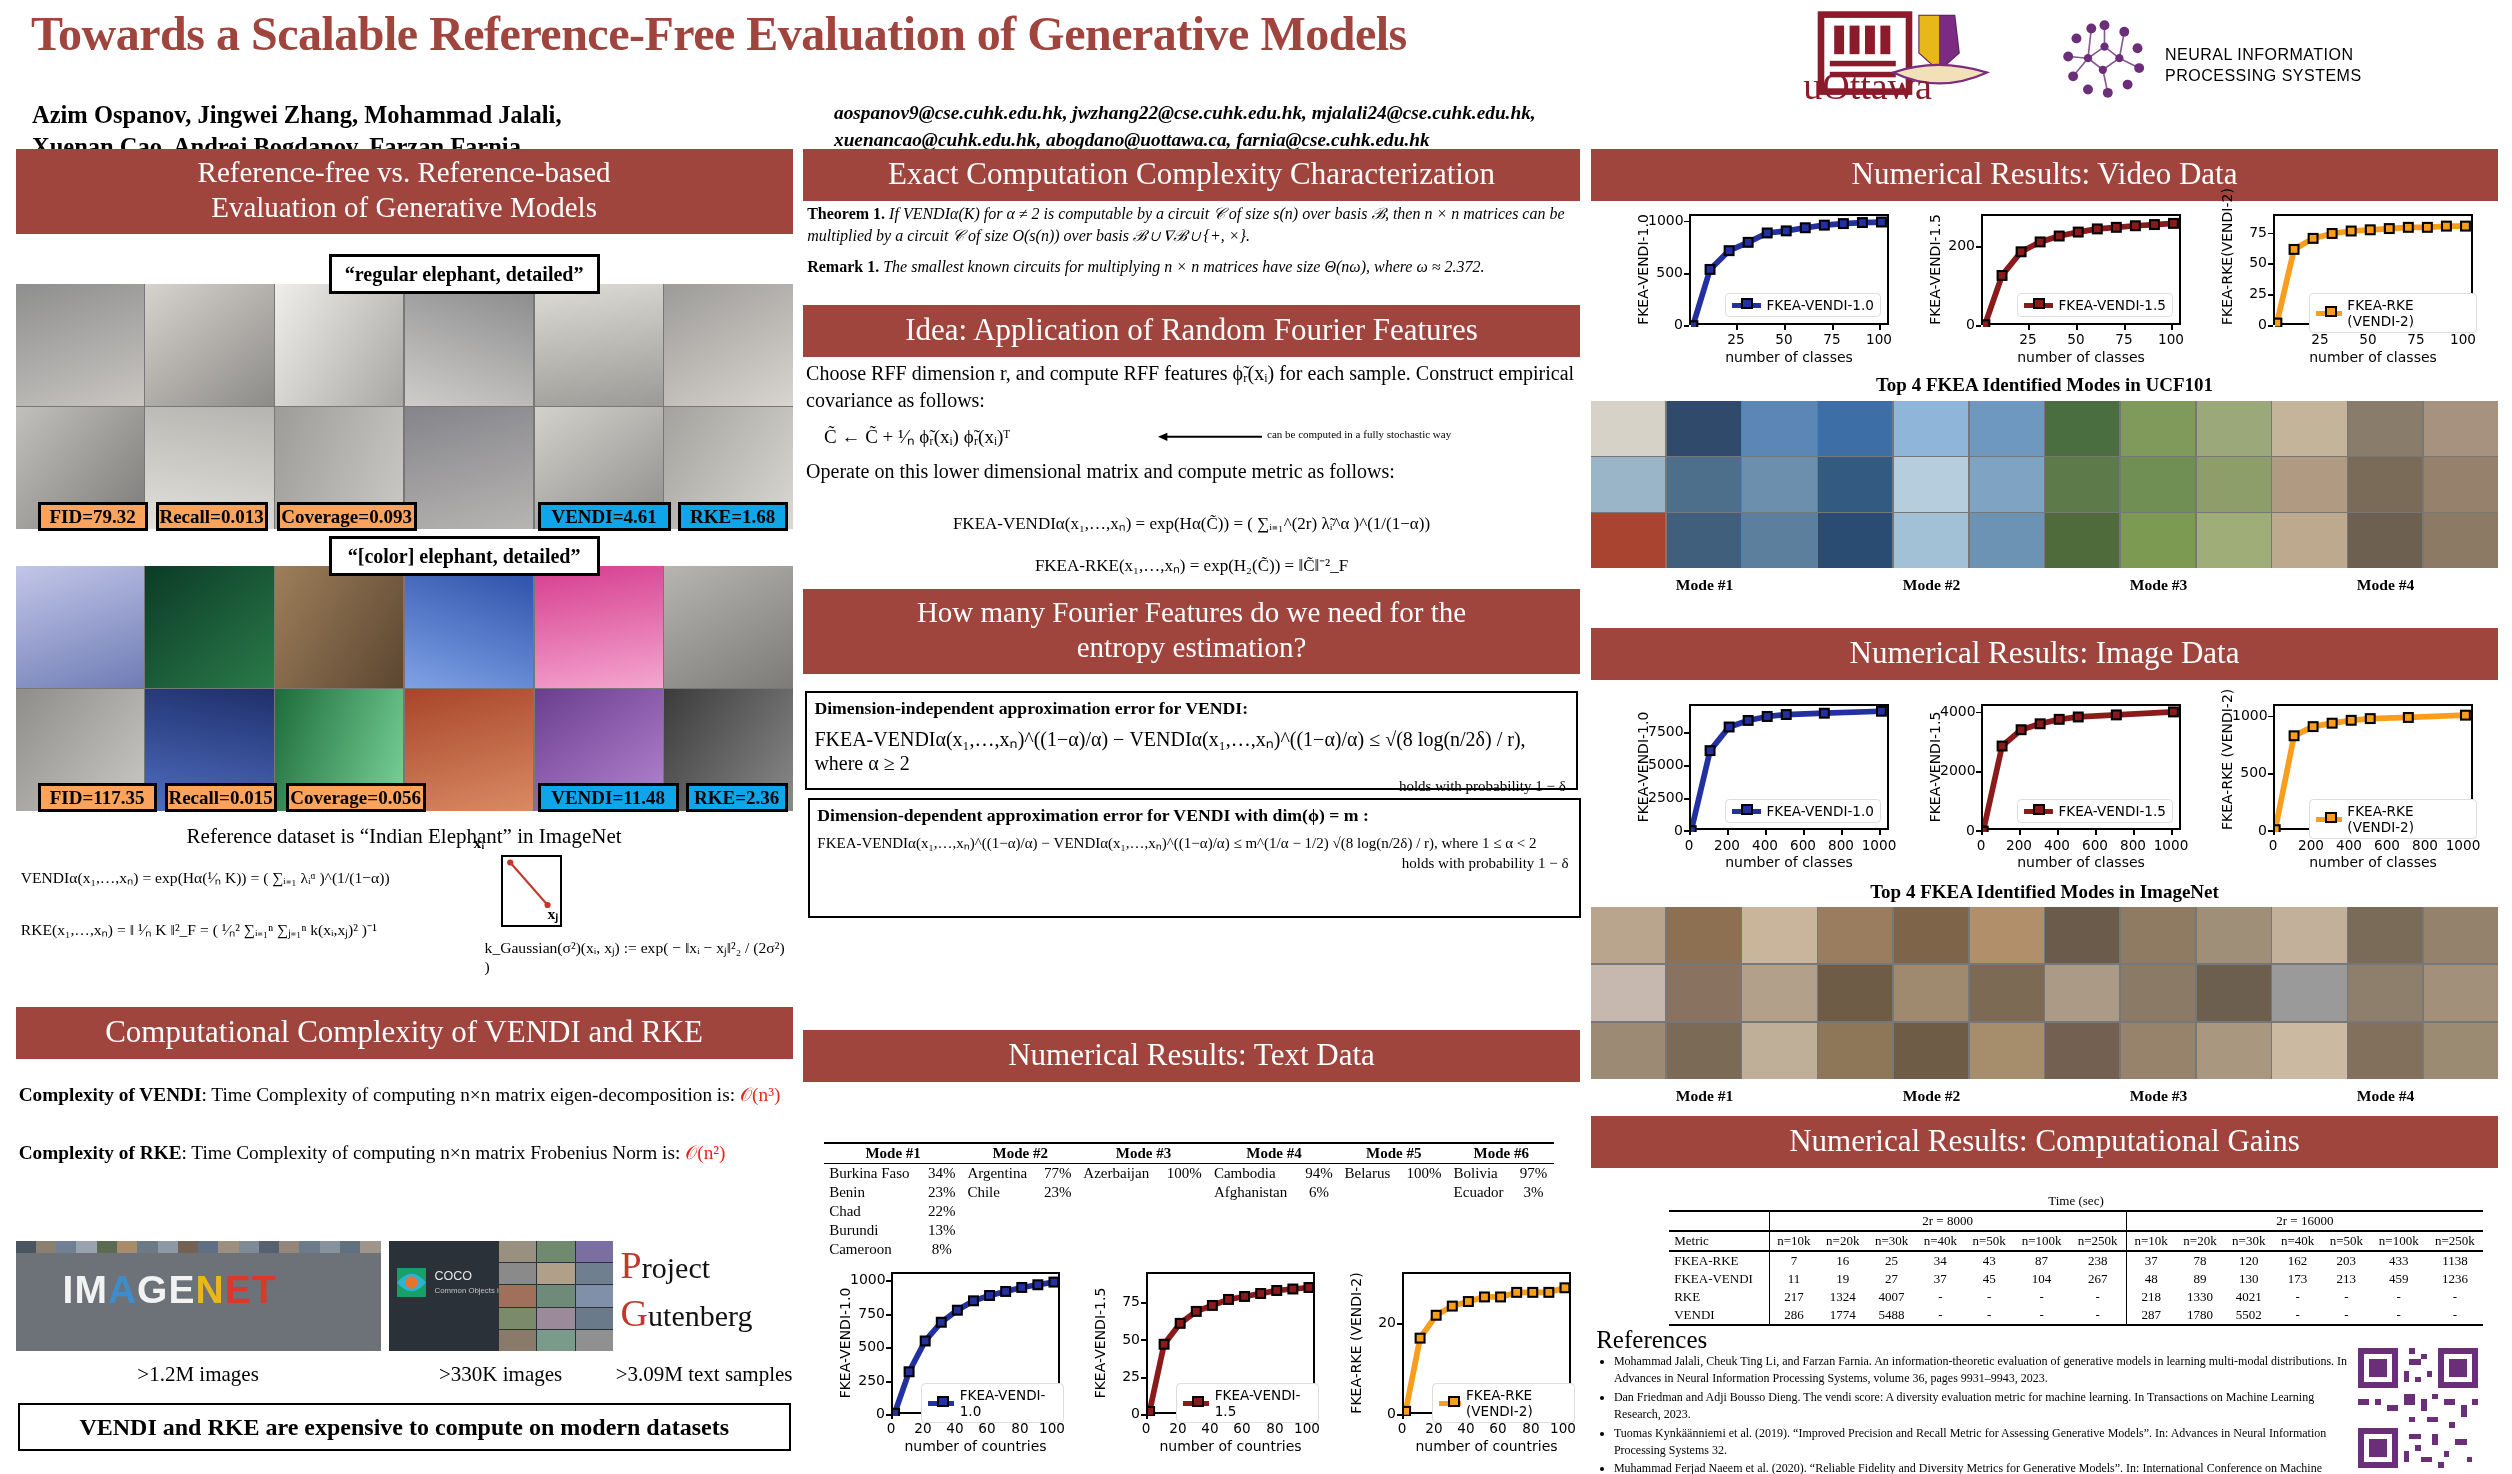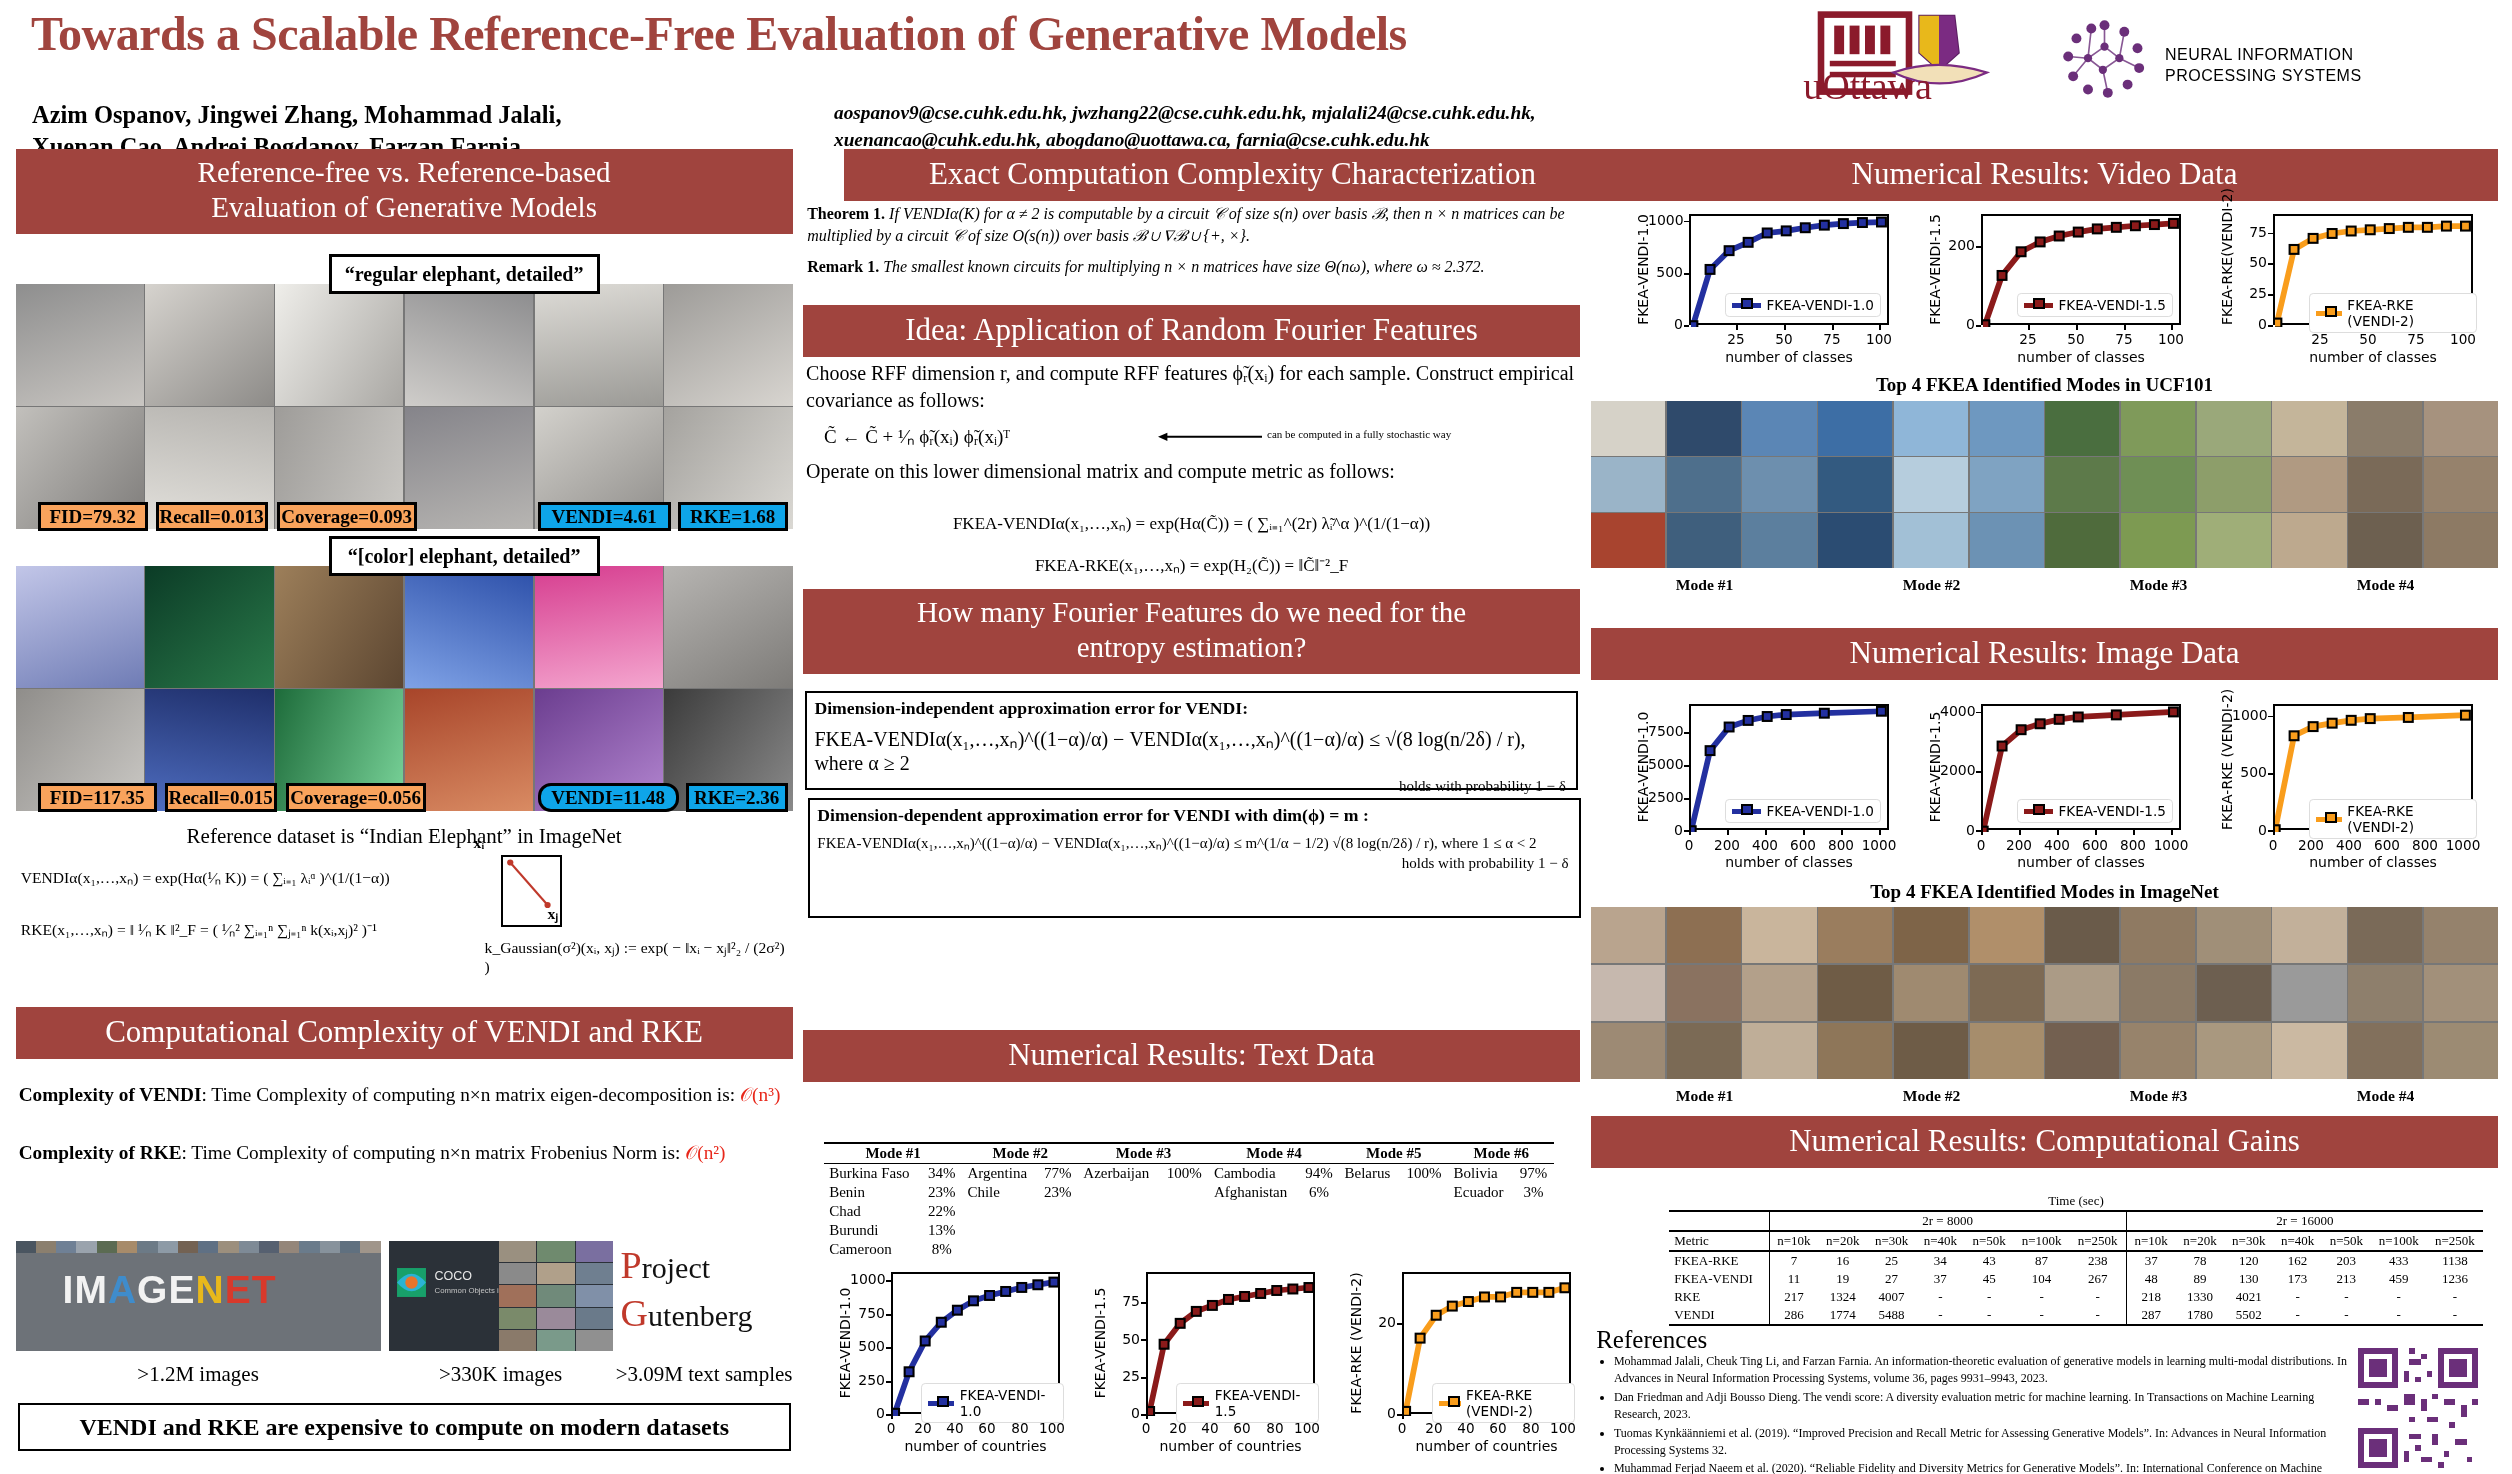--- a/index.html
+++ b/index.html
@@ -185,21 +185,21 @@
       <div class="cellimg" style="background:linear-gradient(165deg,#a8452a,#d98b63)"></div>
       <div class="cellimg" style="background:linear-gradient(145deg,#6b3d8f,#b487d1)"></div>
       <div class="cellimg" style="background:linear-gradient(125deg,#3b3b3b,#8a8a8a)"></div>
     </div>
 
     <div class="label-box" style="top:536px;left:313px;width:271px;height:40px;">“[color] elephant, detailed”</div>
 
     <div class="badge orange" style="top:783px;left:22px;width:119px;height:29px;">FID=117.35</div>
     <div class="badge orange" style="top:783px;left:149px;width:112px;height:29px;">Recall=0.015</div>
     <div class="badge orange" style="top:783px;left:270px;width:140px;height:29px;">Coverage=0.056</div>
-    <div class="badge blue" style="top:783px;left:522px;width:141px;height:29px;border-radius:13px;">VENDI=11.48</div>
+    <div class="badge blue" style="top:783px;left:522px;width:141px;height:29px;">VENDI=11.48</div>
     <div class="badge blue" style="top:783px;left:670px;width:102px;height:29px;">RKE=2.36</div>
 
     <div style="position:absolute;top:824px;left:0;width:777px;text-align:center;font-size:21px;">Reference dataset is “Indian Elephant” in ImageNet</div>
 
     <div style="position:absolute;top:866px;left:5.2px;width:454px;font-size:15.6px;">VENDIα(x₁,…,xₙ) = exp(Hα(¹⁄ₙ K)) = ( ∑ᵢ₌₁ λᵢᵅ )^(1/(1−α))</div>
     <div style="position:absolute;top:918px;left:5.2px;width:459px;font-size:15.6px;">RKE(x₁,…,xₙ) = ‖ ¹⁄ₙ K ‖²_F = ( ¹⁄ₙ² ∑ᵢ₌₁ⁿ ∑ⱼ₌₁ⁿ k(xᵢ,xⱼ)² )⁻¹</div>
 
     <div style="position:absolute;top:855px;left:485px;width:57px;height:68px;border:2.1px solid #000;">
       <div style="position:absolute;left:-29px;top:-23px;font-size:15.6px;font-weight:bold;">xᵢ</div>
       <div style="position:absolute;left:45px;top:45px;font-size:15.6px;font-weight:bold;">xⱼ</div>
@@ -279,21 +279,21 @@
 
     <div style="position:absolute;top:1362px;left:0;width:365px;text-align:center;font-size:21px;">&gt;1.2M images</div>
     <div style="position:absolute;top:1362px;left:373px;width:224px;text-align:center;font-size:21px;">&gt;330K images</div>
     <div style="position:absolute;top:1362px;left:600px;width:177px;text-align:center;font-size:21px;">&gt;3.09M text samples</div>
 
     <div class="blkbox" style="position:absolute;top:1403px;left:2.1px;width:773px;height:48px;display:flex;align-items:center;justify-content:center;font-size:24px;font-weight:bold;">VENDI and RKE are expensive to compute on modern datasets</div>
   </div>
 
   <div class="col colM">
 
-    <div class="band" style="position:absolute;top:149px;left:0;width:777px;margin-left:41px;">Exact Computation Complexity Characterization</div>
+    <div class="band" style="position:absolute;top:149px;left:0;width:777px;">Exact Computation Complexity Characterization</div>
 
     <div style="position:absolute;top:203px;left:4.2px;width:771px;font-size:16px;line-height:1.36;">
       <span class="bold">Theorem 1.</span>
       <span class="ital">If VENDIα(K) for α ≠ 2 is computable by a circuit 𝒞 of size s(n) over basis ℬ, then n × n matrices can be multiplied by a circuit 𝒞 of size O(s(n)) over basis ℬ ∪ ∇ℬ ∪ {+, ×}.</span>
     </div>
     <div style="position:absolute;top:256px;left:4.2px;width:771px;font-size:16px;line-height:1.36;">
       <span class="bold">Remark 1.</span>
       <span class="ital">The smallest known circuits for multiplying n × n matrices have size Θ(nω), where ω ≈ 2.372.</span>
     </div>
 

